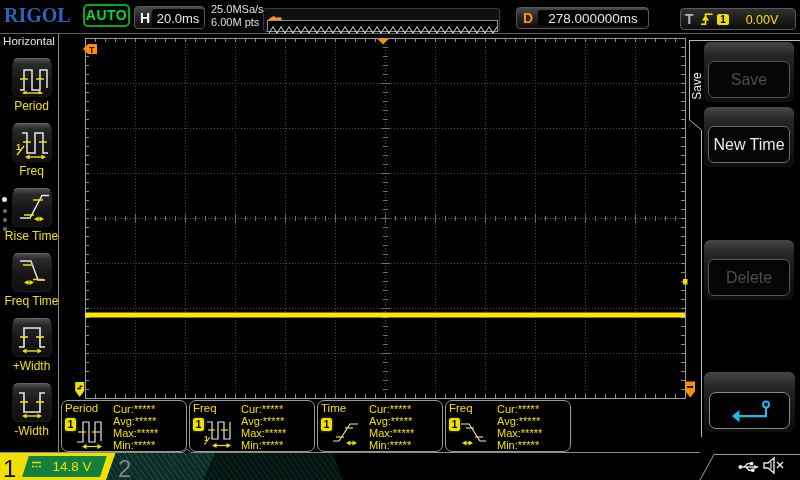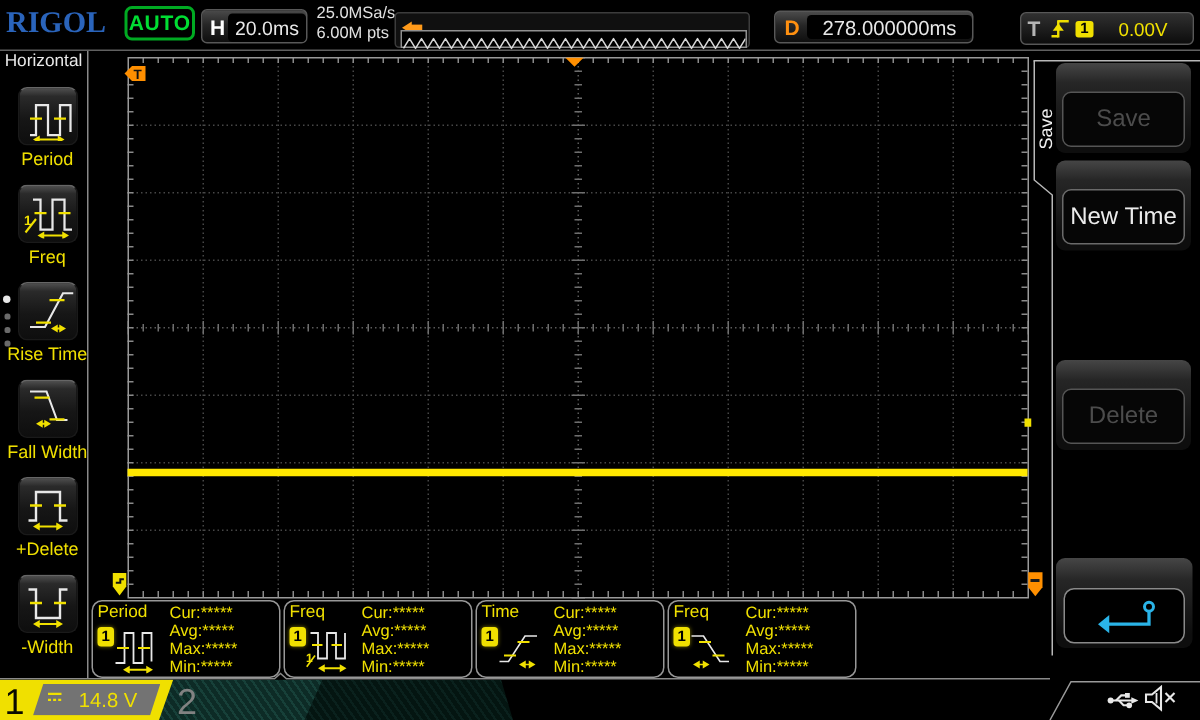--- a/index.html
+++ b/index.html
@@ -50,21 +50,21 @@
  font-weight:bold;font-size:10px;text-align:center;line-height:13px;box-shadow:0 0 3px #f0e00088}
 .measbox .badge1{left:3px;top:17px}
 .measbox svg{position:absolute;left:14px;top:18px}
 .stats{position:absolute;left:51px;top:2px;font-size:11px;line-height:12px;color:#f0e000;white-space:pre}
 #hatch{left:0;top:453px;width:342px;height:27px;background:repeating-linear-gradient(55deg,#0a211d 0 1.5px,#041511 1.5px 4.5px);
  clip-path:polygon(0 0,334px 0,342px 27px,0 27px)}
 #hatch2{left:103px;top:453px;width:112px;height:27px;background:repeating-linear-gradient(55deg,#174039 0 1.5px,#0d2b26 1.5px 4.5px);
  clip-path:polygon(12px 0,112px 0,100px 27px,0 27px)}
 #ch1tag{left:0;top:453px;width:116px;height:27px;background:#f0e000;clip-path:polygon(0 0,115.5px 0,106px 27px,0 27px)}
 #ch1d{left:3px;top:454.5px;color:#0a0a00;font-size:24px;z-index:5}
-#ch1in{left:22px;top:455.5px;width:85px;height:21.5px;background:#737373;clip-path:polygon(7px 0,85px 0,78px 21.5px,0 21.5px);z-index:6}
+#ch1in{left:22px;top:455.5px;width:85px;height:21.5px;background:#15803d;clip-path:polygon(7px 0,85px 0,78px 21.5px,0 21.5px);z-index:6}
 #ch1in svg{position:absolute;left:10px;top:5px}
 #ch1in .v{position:absolute;left:22px;top:3.5px;width:56px;text-align:center;color:#f0e000;font-size:13.5px}
 #ch2d{left:118px;top:454.5px;color:#828282;font-size:24px;z-index:5}
 #ch2in{left:131px;top:456px;width:80px;height:21.5px;background:#040404;clip-path:polygon(8px 0,80px 0,72.5px 21.5px,0 21.5px);z-index:6}
 #ch2in svg{position:absolute;left:16px;top:5px}
 #ch2in .v{position:absolute;left:28px;top:3.5px;width:48px;text-align:center;color:#9a9a9a;font-size:13.5px}
 #usb{left:738px;top:459px}
 #spk{left:763px;top:456px}
 
 </style></head><body>
@@ -473,32 +473,32 @@
 <div class="mbtn" style="top:253px">
       <svg width="34" height="33" viewBox="0 0 34 33">
         <path d="M5,5 L16,5 L23,24 L30,24" fill="none" stroke="#e8e8e8" stroke-width="1.4"></path>
         <line x1="8" y1="9" x2="18" y2="9" stroke="#f0e000" stroke-width="1.5"></line>
         <line x1="18" y1="23.5" x2="28" y2="23.5" stroke="#f0e000" stroke-width="1.5"></line>
         <line x1="11" y1="26.5" x2="17" y2="26.5" stroke="#f0e000" stroke-width="1.4"></line>
         <polygon points="9,26.5 13.5,23.9 13.5,29.1" fill="#f0e000"></polygon>
         <polygon points="19,26.5 14.5,23.9 14.5,29.1" fill="#f0e000"></polygon>
       </svg>
     </div>
-<div class="mlab" style="top:294px">Fall Width</div>
+<div class="mlab" style="top:294px">Freq Time</div>
 <div class="mbtn" style="top:318px">
       <svg width="34" height="33" viewBox="0 0 34 33">
         <path d="M4,26 L9,26 L9,7 L25,7 L25,26 L30,26" fill="none" stroke="#e8e8e8" stroke-width="1.6"></path>
         <line x1="5" y1="16" x2="13" y2="16" stroke="#f0e000" stroke-width="1.6"></line>
         <line x1="21" y1="16" x2="29" y2="16" stroke="#f0e000" stroke-width="1.6"></line>
         <line x1="9" y1="30" x2="25" y2="30" stroke="#f0e000" stroke-width="1.4"></line>
         <polygon points="7,30 11.5,27.4 11.5,32.6" fill="#f0e000"></polygon>
         <polygon points="27,30 22.5,27.4 22.5,32.6" fill="#f0e000"></polygon>
       </svg>
     </div>
-<div class="mlab" style="top:359px">+Delete</div>
+<div class="mlab" style="top:359px">+Width</div>
 <div class="mbtn" style="top:383px">
       <svg width="34" height="33" viewBox="0 0 34 33">
         <path d="M4,7 L9,7 L9,26 L25,26 L25,7 L30,7" fill="none" stroke="#e8e8e8" stroke-width="1.6"></path>
         <line x1="5" y1="16" x2="13" y2="16" stroke="#f0e000" stroke-width="1.6"></line>
         <line x1="21" y1="16" x2="29" y2="16" stroke="#f0e000" stroke-width="1.6"></line>
         <line x1="9" y1="30" x2="25" y2="30" stroke="#f0e000" stroke-width="1.4"></line>
         <polygon points="7,30 11.5,27.4 11.5,32.6" fill="#f0e000"></polygon>
         <polygon points="27,30 22.5,27.4 22.5,32.6" fill="#f0e000"></polygon>
       </svg>
     </div>

